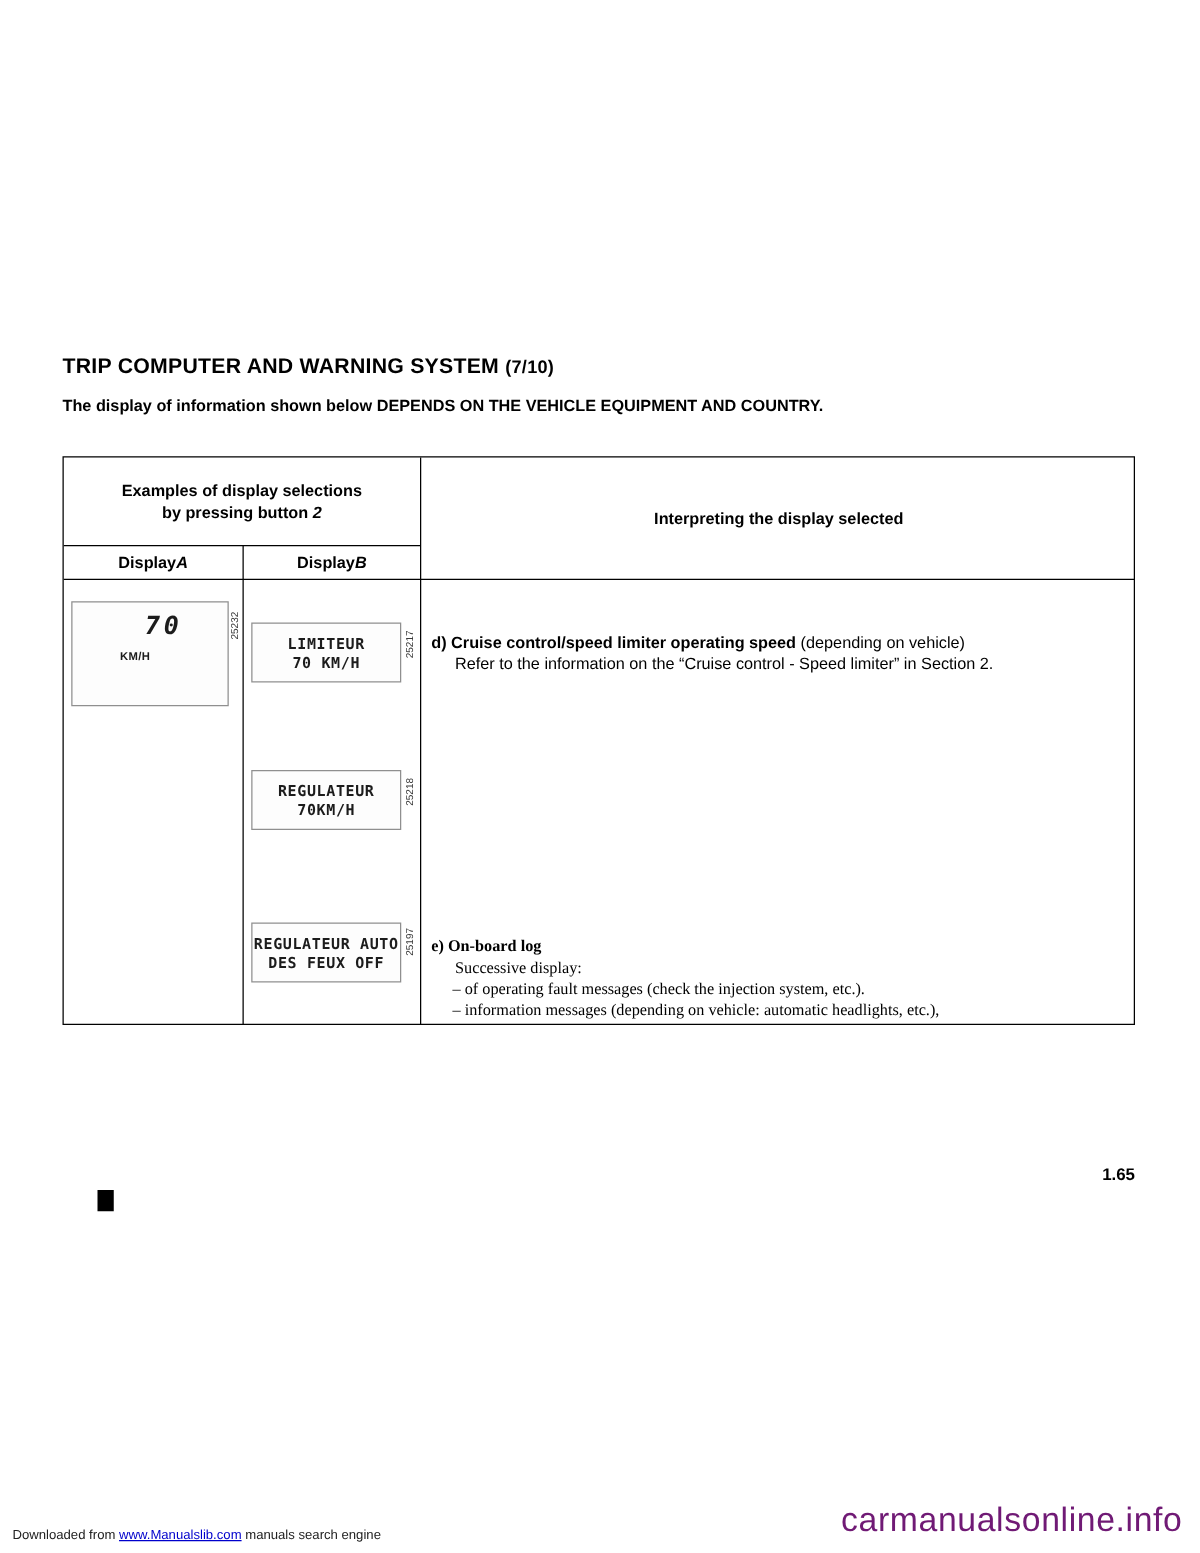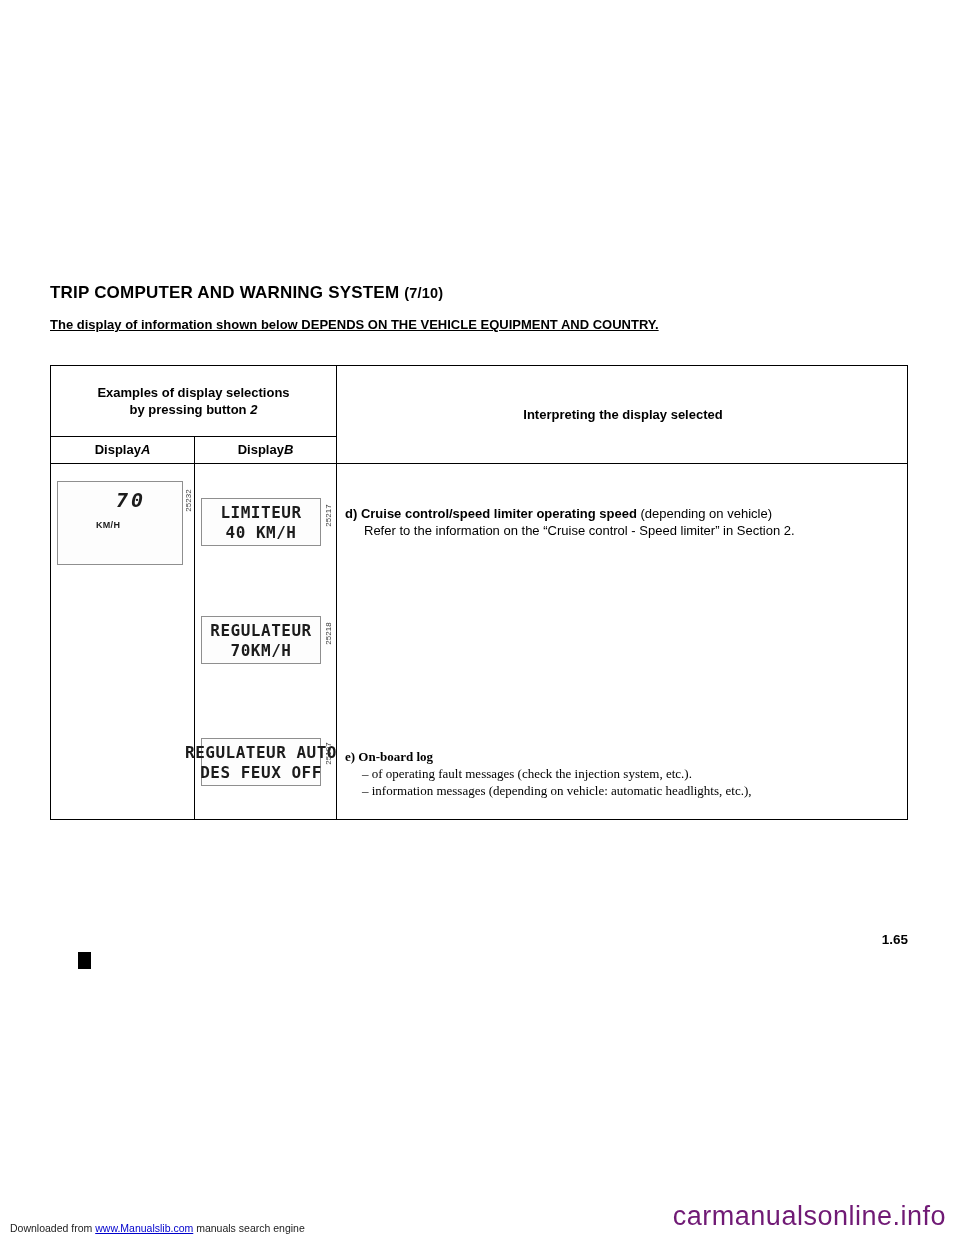--- a/index.html
+++ b/index.html
@@ -1,40 +1,40 @@
 <!DOCTYPE html>
 <html><head>
 <meta charset="utf-8">
 <style>
   * { margin:0; padding:0; box-sizing:border-box; }
   html,body { width:960px; height:1242px; background:#ffffff; font-family:"Liberation Sans", sans-serif; color:#000; }
   .page { position:relative; width:960px; height:1242px; overflow:hidden; background:#fff; }
 
   .title { position:absolute; left:50px; top:283px; font-size:17px; font-weight:bold; letter-spacing:0.2px; }
   .title .suffix { font-size:14.5px; }
-  .subtitle { position:absolute; left:50px; top:317px; font-size:13px; font-weight:bold;text-decoration:underline; }
+  .subtitle { position:absolute; left:50px; top:317px; font-size:13px; font-weight:bold; }
 
   .dtable { position:absolute; left:50px; top:365px; width:858px; height:455px; border:1px solid #000; background:#fff;padding-left:48px; }
   .line { position:absolute; background:#000; }
   .vline-ab { left:143px; top:70px; width:1px; height:384px; }
   .vline-main { left:285px; top:0; width:1px; height:454px; }
   .hline-head { left:0; top:70px; width:285px; height:1px; }
   .hline-head2 { left:0; top:97px; width:857px; height:1px; }
 
   .thead-left { position:absolute; left:0; top:0; width:285px; height:70px; display:flex; flex-direction:column; align-items:center; justify-content:center; font-weight:bold; font-size:13px; text-align:center; line-height:17px; }
   .thead-right { position:absolute; left:286px; top:0; width:572px; height:97px; display:flex; align-items:center; justify-content:center; font-weight:bold; font-size:13px; }
   .col-label { position:absolute; top:70px; height:27px; display:flex; align-items:center; justify-content:center; font-weight:bold; font-size:13px; }
   .col-a { left:0; width:143px; }
   .col-b { left:144px; width:141px; }
 
   .lcd { position:absolute; border:1px solid #8f8f8f; background:#fdfdfd; font-family:"DejaVu Sans Mono", monospace; font-weight:bold; color:#1c1c1c; }
   .lcd-a { left:6px; top:115px; width:126px; height:84px; }
   .lcd-a .seg-value { position:absolute; left:58px; top:6px; font-size:20px; letter-spacing:3px; font-style:italic; }
   .lcd-a .seg-unit { position:absolute; left:38px; top:38px; font-size:9px; font-family:"Liberation Sans", sans-serif; font-weight:bold; letter-spacing:0.3px; }
-  .lcd-b { width:120px; height:48px; left:150px; display:flex; flex-direction:column; align-items:center; justify-content:center; gap:1px; font-size:16px; letter-spacing:0.5px; white-space:nowrap; }
+  .lcd-b { width:120px; height:48px; left:150px; display:flex; flex-direction:column; align-items:center; justify-content:center; gap:1px; font-size:12px; letter-spacing:0.5px; white-space:nowrap; }
   .lcd-b1 { top:132px; }
   .lcd-b2 { top:250px; }
   .lcd-b3 { top:372px; }
 
   .ref { position:absolute; font-size:8px; color:#3a3a3a; transform:rotate(-90deg); transform-origin:center center; font-family:"Liberation Sans", sans-serif; white-space:nowrap; }
   .ref-a  { left:126px; top:130px; }
   .ref-b1 { left:266px; top:145px; }
   .ref-b2 { left:266px; top:263px; }
   .ref-b3 { left:266px; top:383px; }
 
@@ -87,21 +87,21 @@
     </div>
 
     <div class="lcd lcd-a">
       <span class="seg-value">70</span>
       <span class="seg-unit">KM/H</span>
     </div>
     <div class="ref ref-a">25232</div>
 
     <div class="lcd lcd-b lcd-b1">
       <div>LIMITEUR</div>
-      <div>40 KM/H</div>
+      <div>70 KM/H</div>
     </div>
     <div class="ref ref-b1">25217</div>
 
     <div class="lcd lcd-b lcd-b2">
       <div>REGULATEUR</div>
       <div>70KM/H</div>
     </div>
     <div class="ref ref-b2">25218</div>
 
     <div class="lcd lcd-b lcd-b3">
@@ -112,20 +112,21 @@
 
     <div class="interp interp-d">
       <div class="hang">
         <b>d) Cruise control/speed limiter operating speed </b><span>(depending on vehicle)</span>
       </div>
       <div class="sub">Refer to the information on the “Cruise control - Speed limiter” in Section 2.</div>
     </div>
 
     <div class="interp interp-e">
       <div><b>e) On-board log</b></div>
+      <div class="sub">Successive display:</div>
       <div class="dash">–  of operating fault messages (check the injection system, etc.).</div>
       <div class="dash">–  information messages (depending on vehicle: automatic headlights, etc.),</div>
     </div>
   </div>
 
   <div class="page-number">1.65</div>
   <div class="print-mark"></div>
 
   <div class="footer-left">
     <span>Downloaded from </span><a href="#">www.Manualslib.com</a><span> manuals search engine</span>

